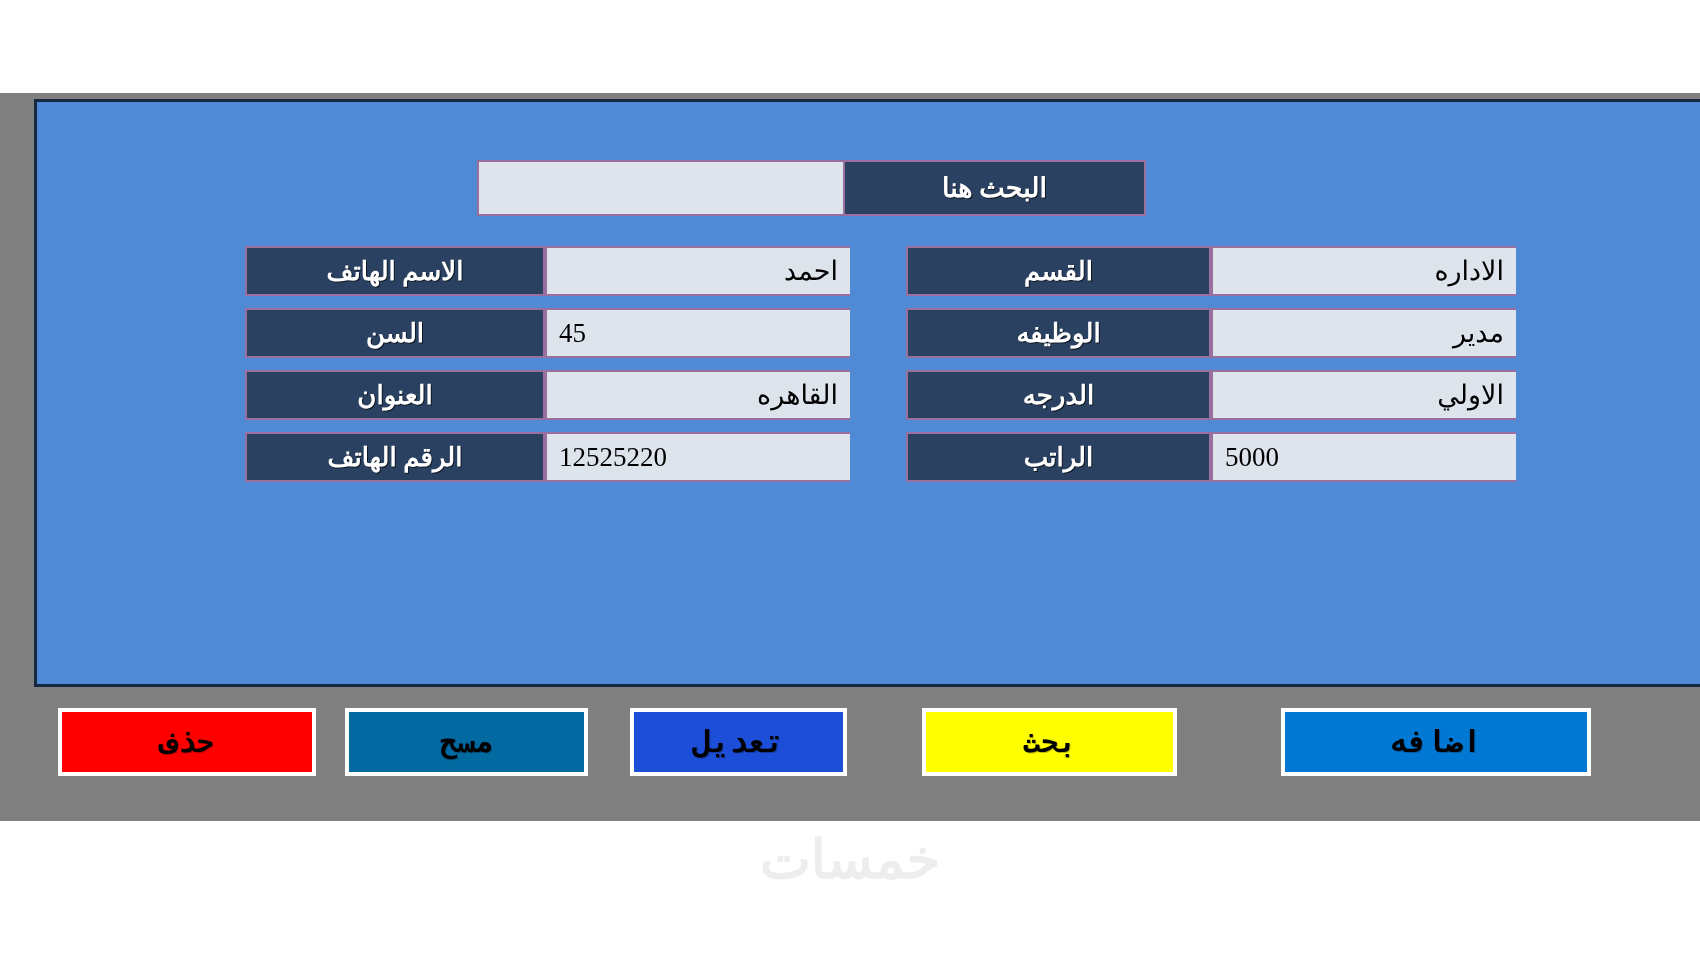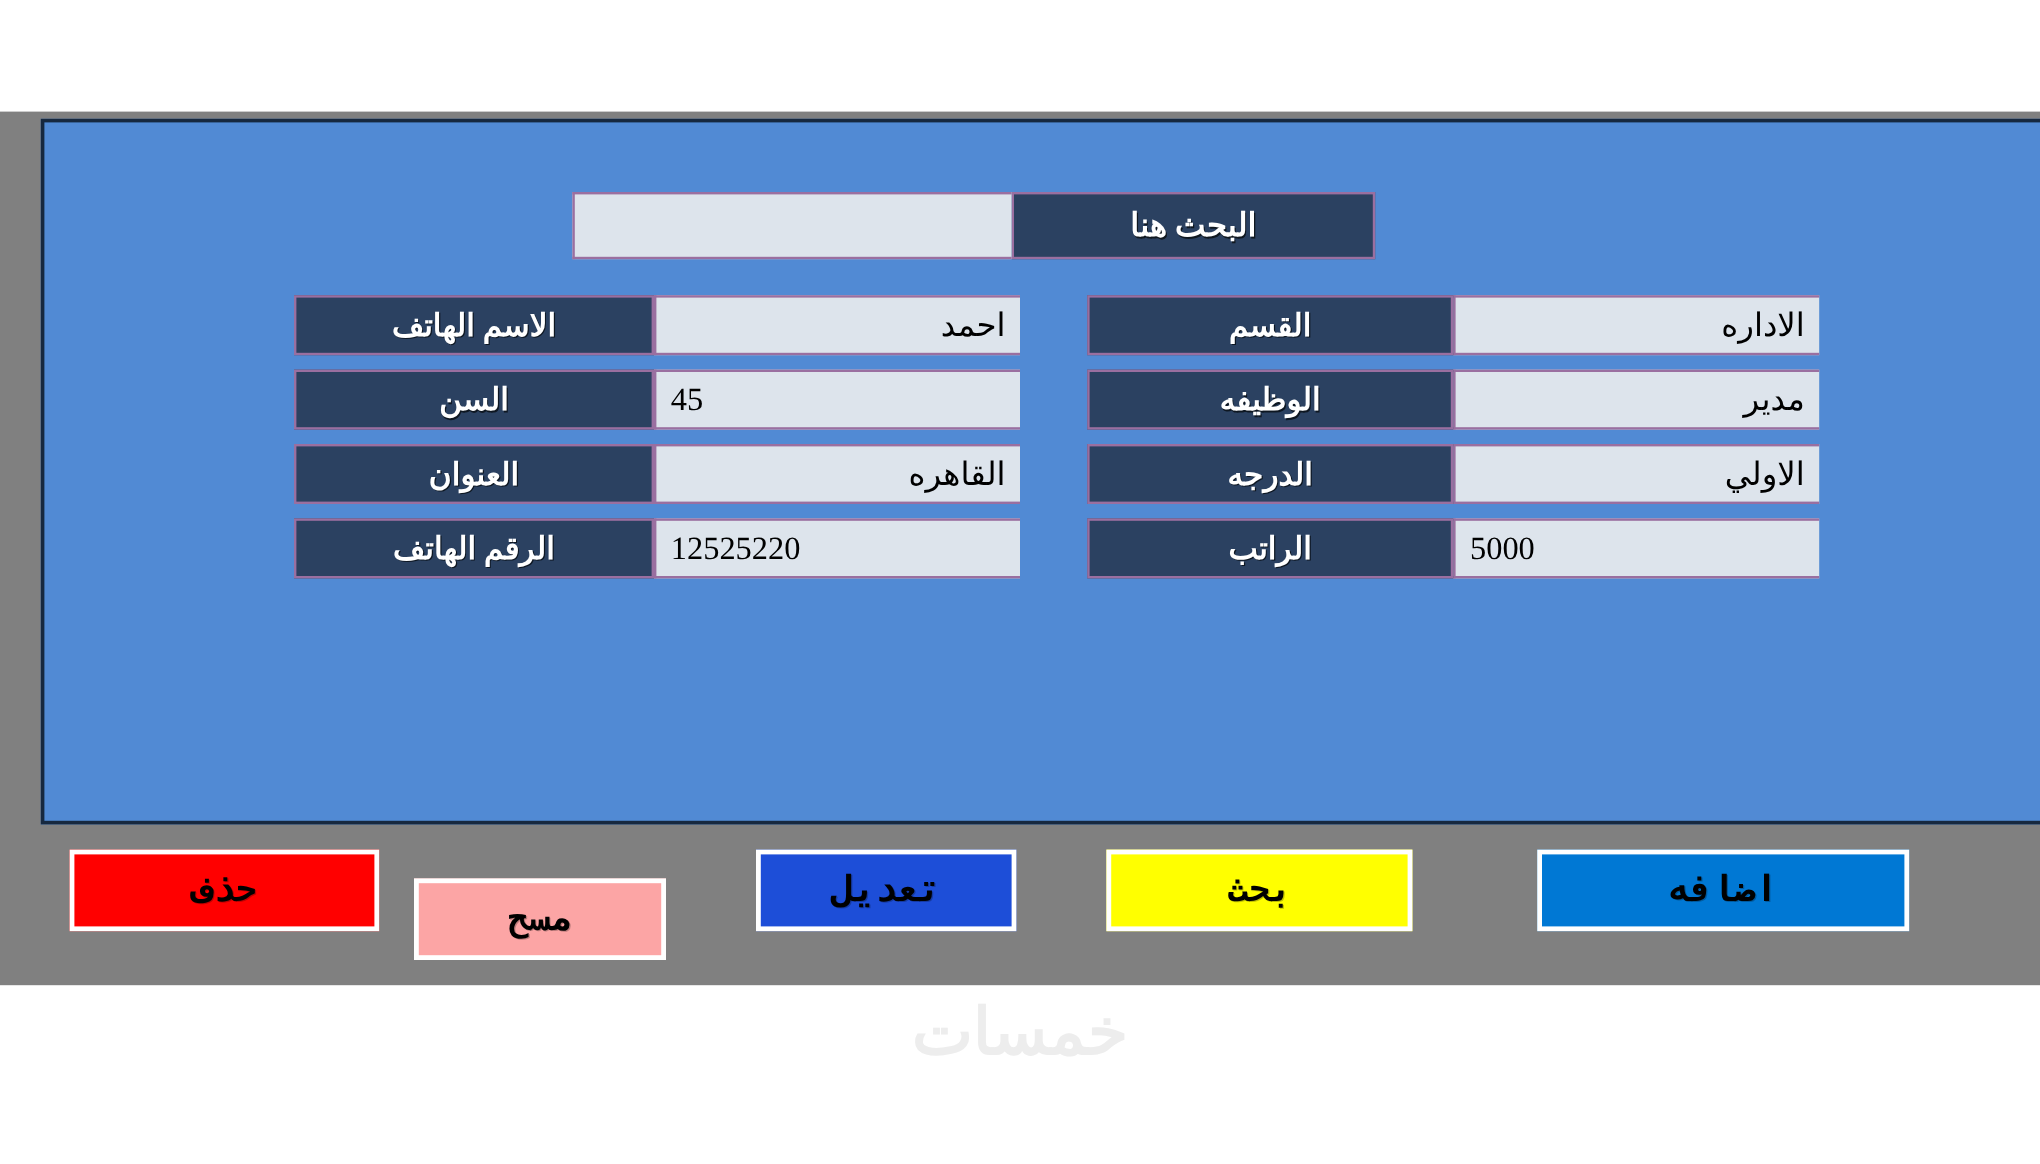--- a/index.html
+++ b/index.html
@@ -158,21 +158,21 @@
     display: flex;
     align-items: center;
     justify-content: center;
     text-shadow: 1px 1px 0 rgba(0,0,0,0.25);
     cursor: pointer;
     font-family: Liberation Mono, monospace;
   }
   .btn-add    { left: 1281px; width: 310px; background: #0078d4; }
   .btn-search { left: 922px;  width: 255px; background: #ffff00; }
   .btn-edit   { left: 630px;  width: 217px; background: #1d4ed8; }
-  .btn-clear  { left: 345px;  width: 210px; background: #fca5a5; margin-top: 24px; }
+  .btn-clear  { left: 345px;  width: 243px; background: #0369a1; }
   .btn-delete { left: 58px;   width: 258px; background: #ff0000; }
 
   
   .watermark {
     position: absolute;
     left: 0;
     top: 828px;
     width: 1700px;
     text-align: center;
     color: #ededed;

